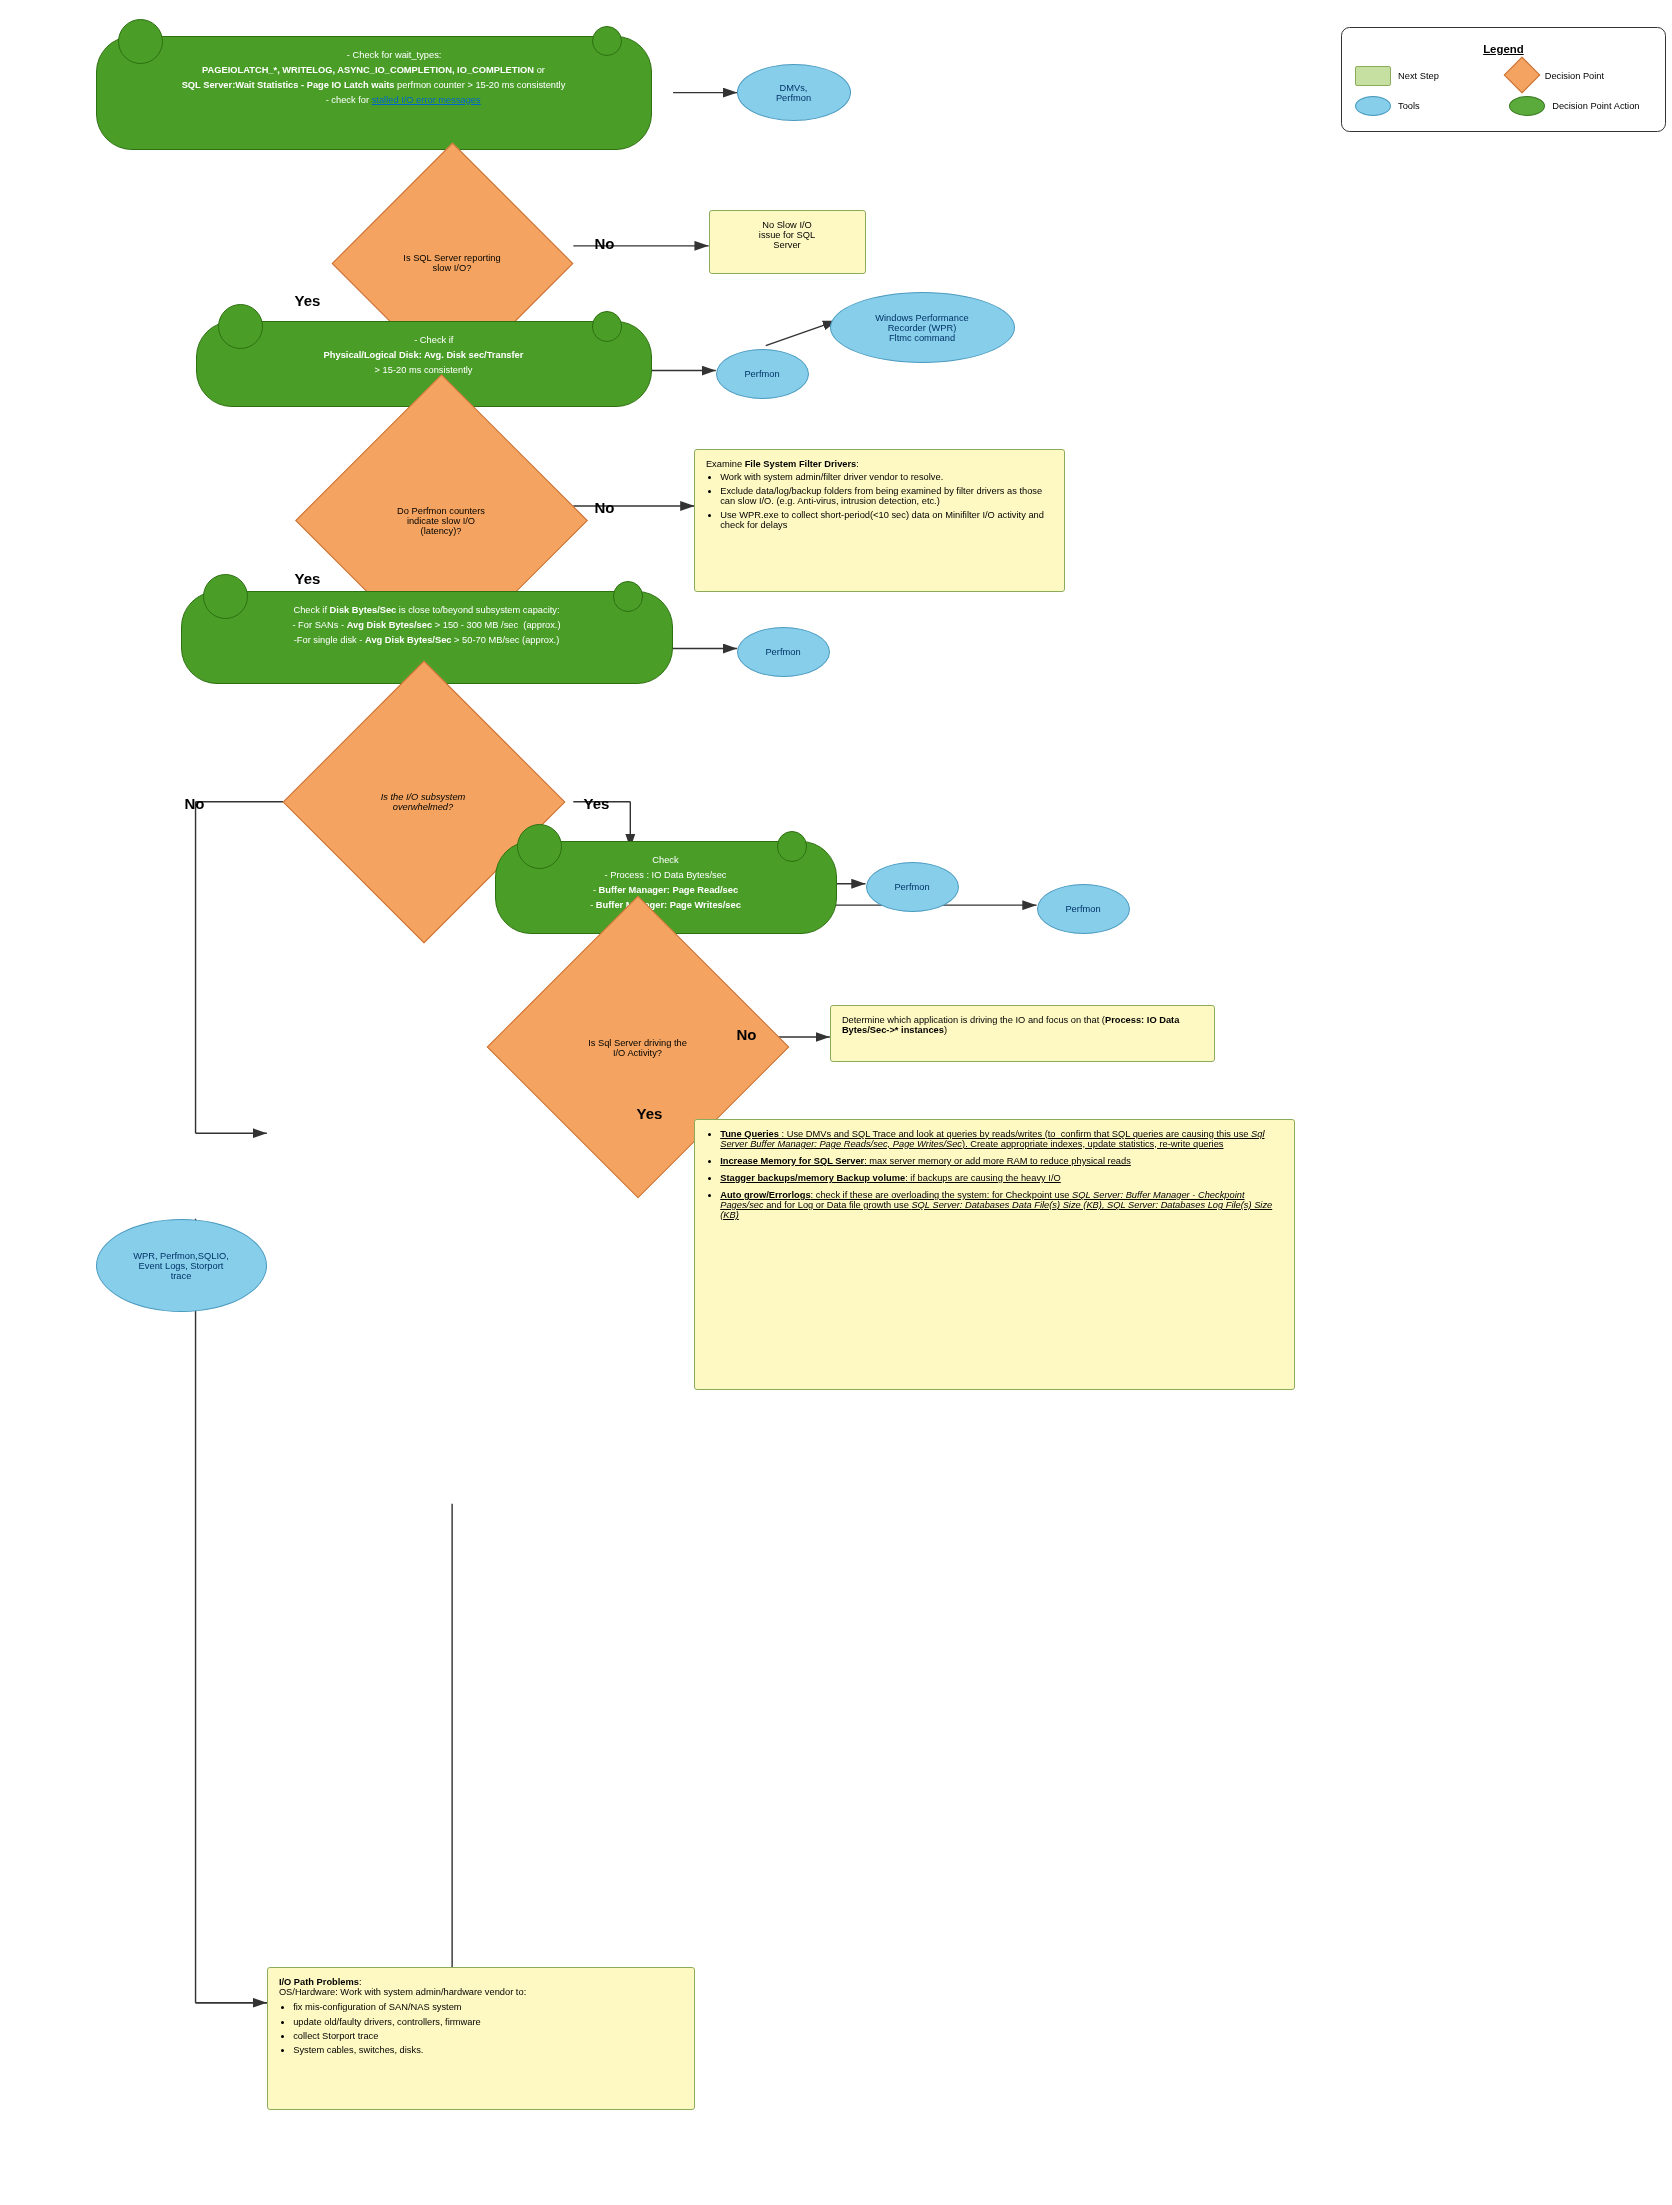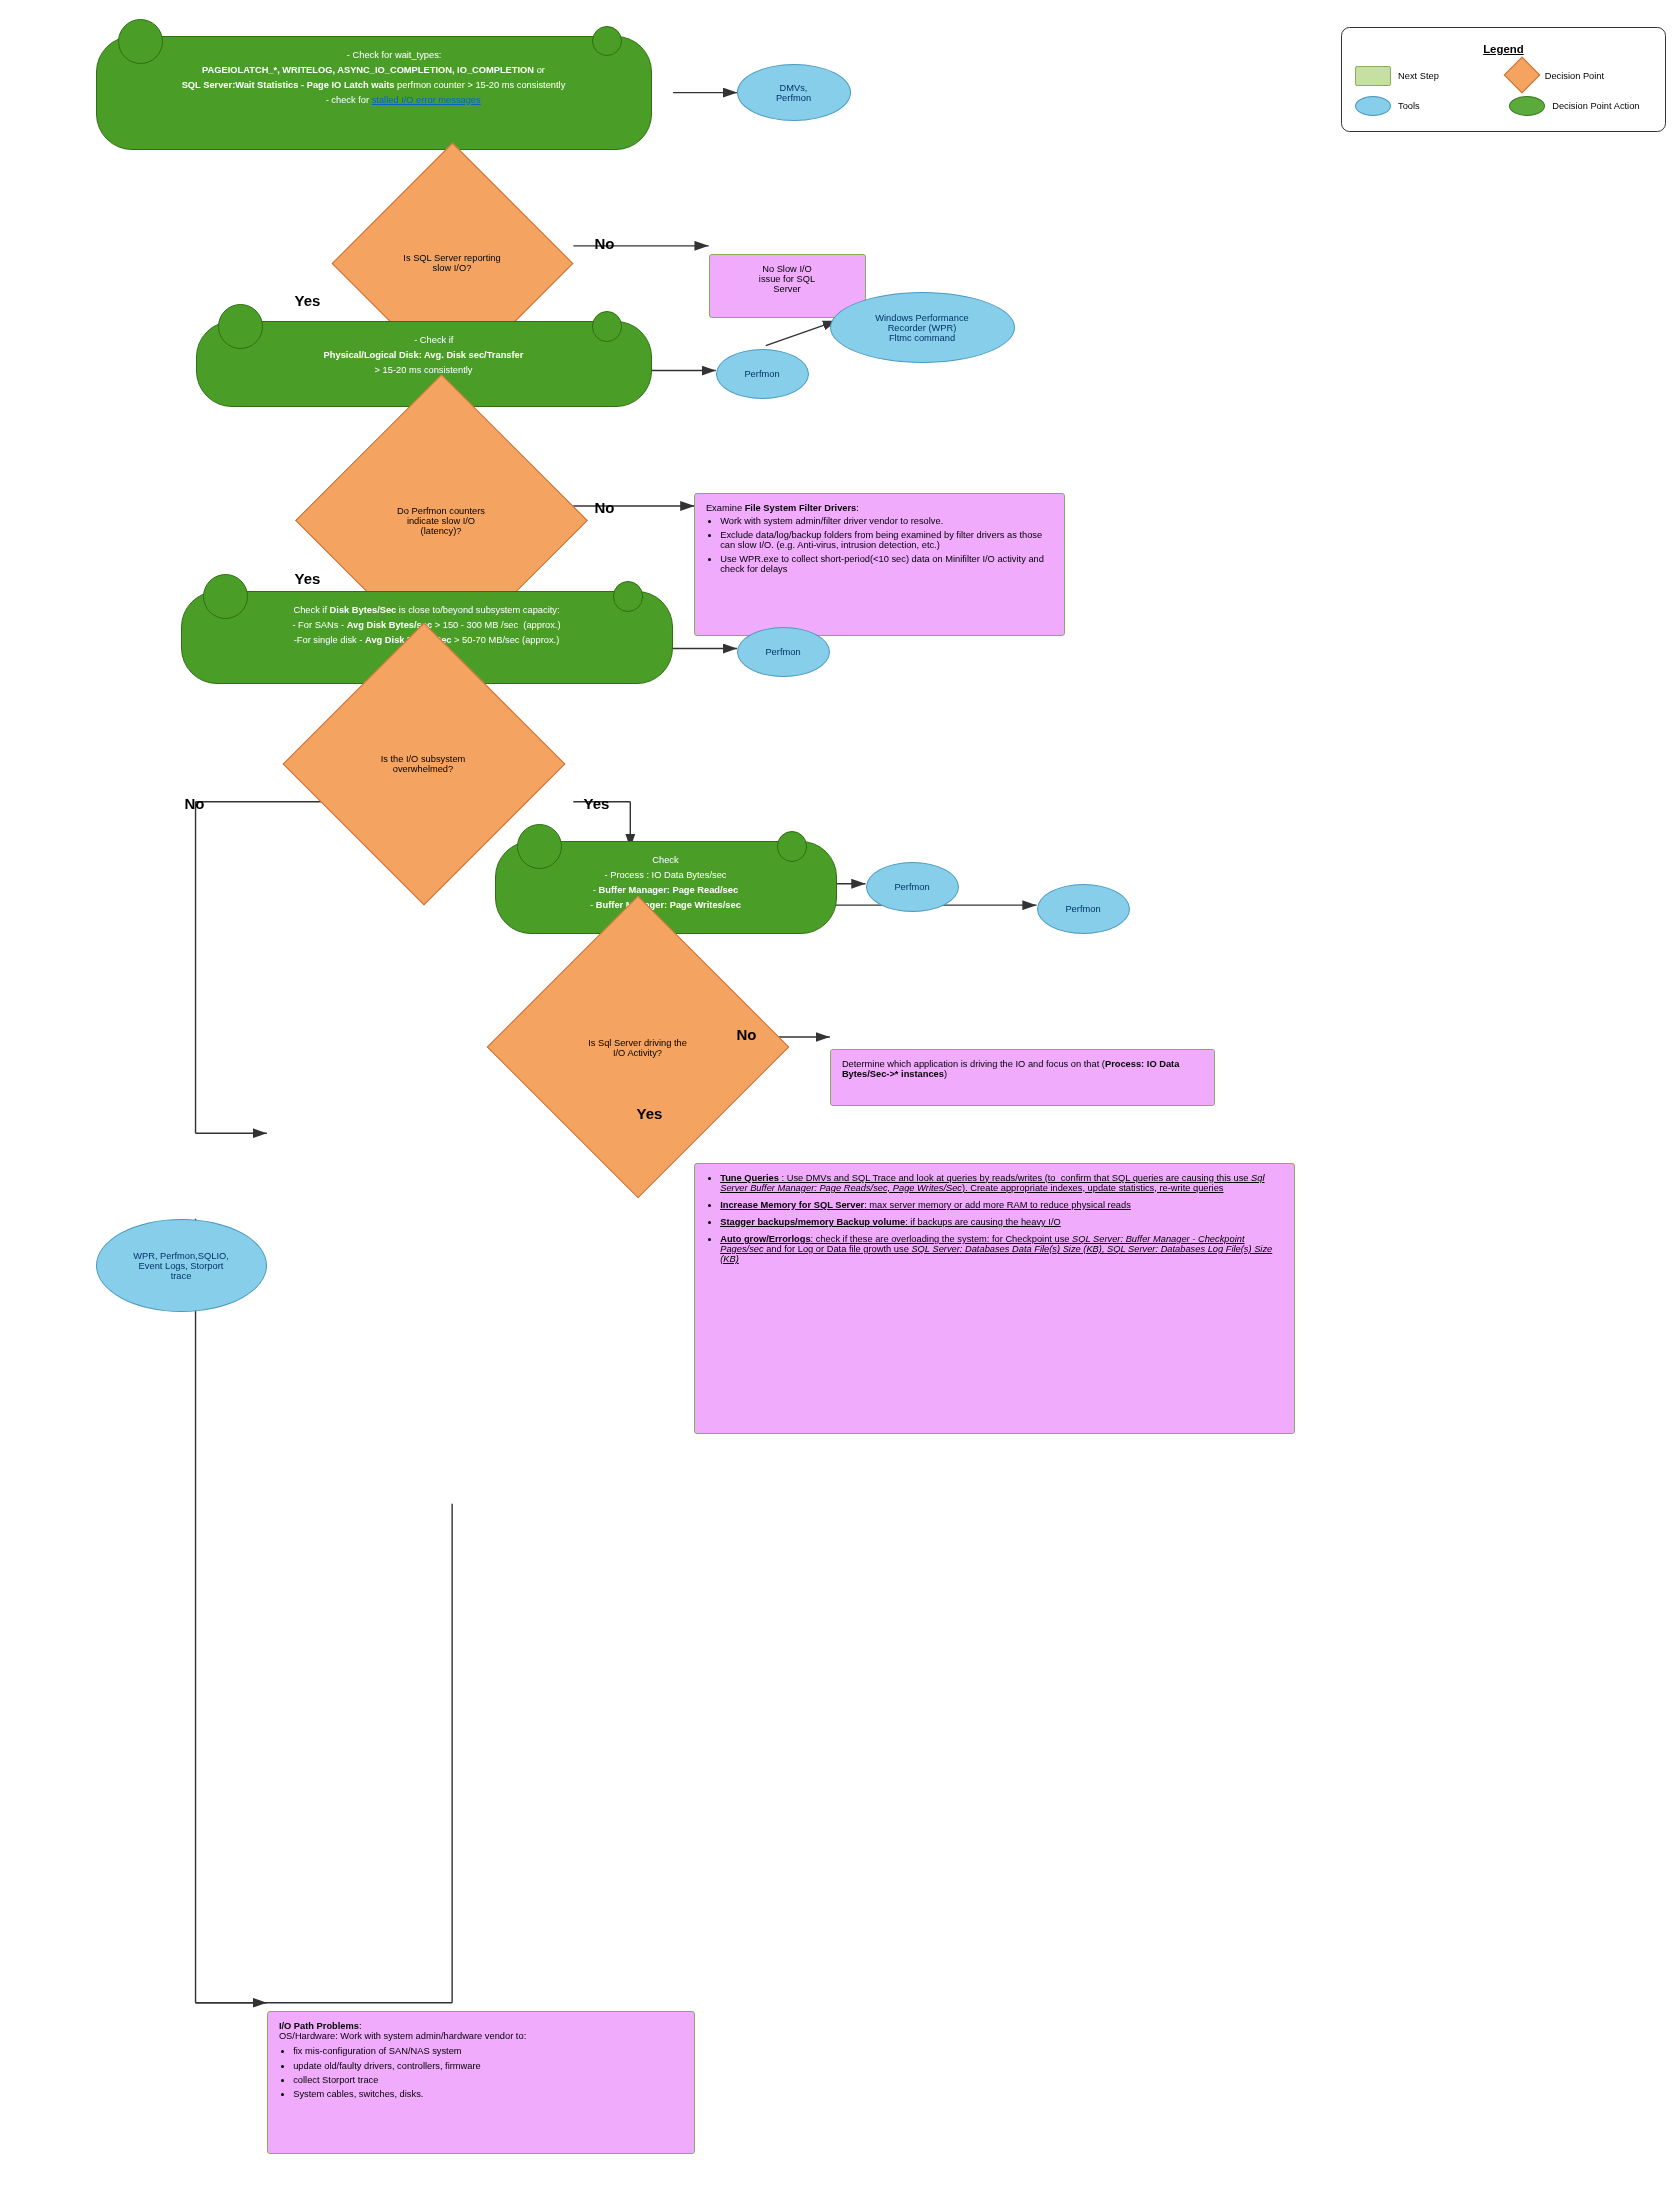--- a/index.html
+++ b/index.html
@@ -110,28 +110,27 @@
       position: absolute;
     }
     .diamond-text {
       position: relative;
       z-index: 2;
       text-align: center;
       font-size: 9.3px;
       color: #000;
     }
     .rect-light {
-      background: #f0abfc;
+      background: #fef9c3;
       border: 0.7px solid #8aab5a;
       border-radius: 2.9px;
       padding: 8.6px 11.4px;
       position: absolute;
       font-size: 9.3px;
       color: #000;
-      margin-top: 44px;
     }
 
     
     .arrows-svg {
       position: absolute;
       top: 0; left: 0;
       width: 100%;
       height: 100%;
       pointer-events: none;
       overflow: visible;
@@ -344,21 +343,21 @@
       Check if <strong>Disk Bytes/Sec</strong> is close to/beyond subsystem capacity:<br>
       - For SANs - <strong>Avg Disk Bytes/sec</strong> &gt; 150 - 300 MB /sec&nbsp; (approx.)<br>
       -For single disk - <strong>Avg Disk Bytes/Sec</strong> &gt; 50-70 MB/sec (approx.)
     </span>
   </div>
 
   <div class="ellipse-blue" style="left:684px; top:620px; width:93px; height:50px; font-size:9.3px;">
     <span>Perfmon</span>
   </div>
 
-  <div class="diamond-orange" style="left:221px; top:689px; width:299px; height:135px;">
+  <div class="diamond-orange" style="left:221px; top:727px; width:299px; height:135px;font-style:italic;">
     <div class="diamond-inner" style="width:200px; height:200px; top:-32px; left:50px;"></div>
     <div class="diamond-text">Is the I/O subsystem<br>overwhelmed?</div>
   </div>
 
   <div class="arrow-label" style="left:132px; top:788px;">No</div>
 
   <div class="arrow-label" style="left:531px; top:788px;">Yes</div>
 
   <div class="cloud" style="left:442px; top:834px; width:342px; min-height:93px; font-size:9.3px; line-height:1.6;">
     <span>

